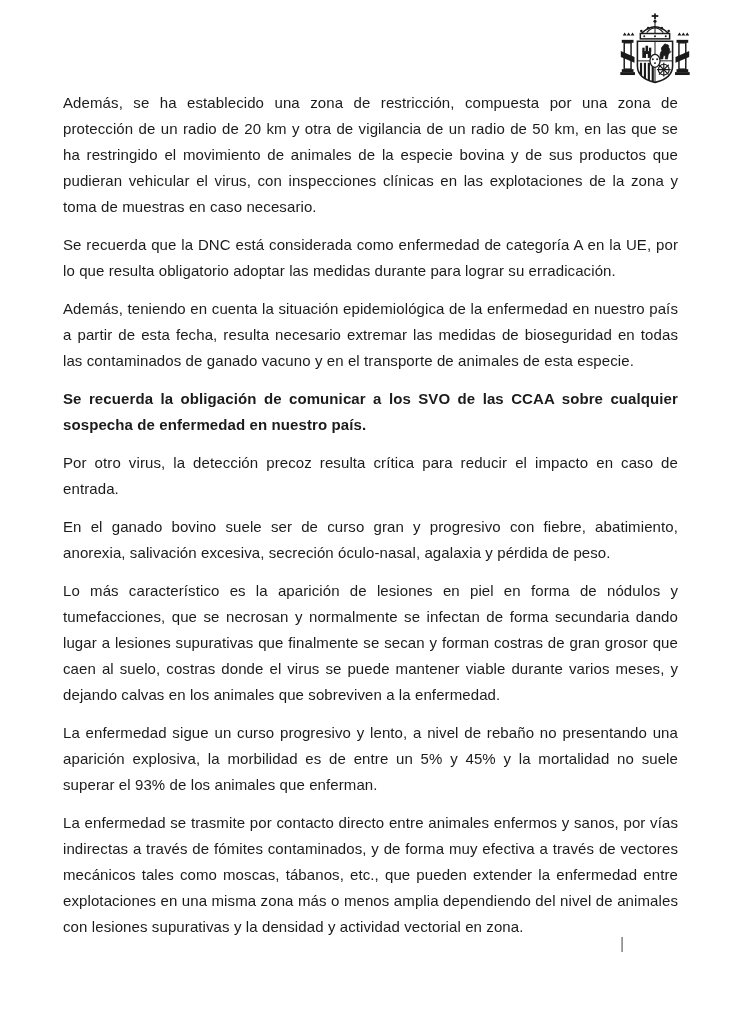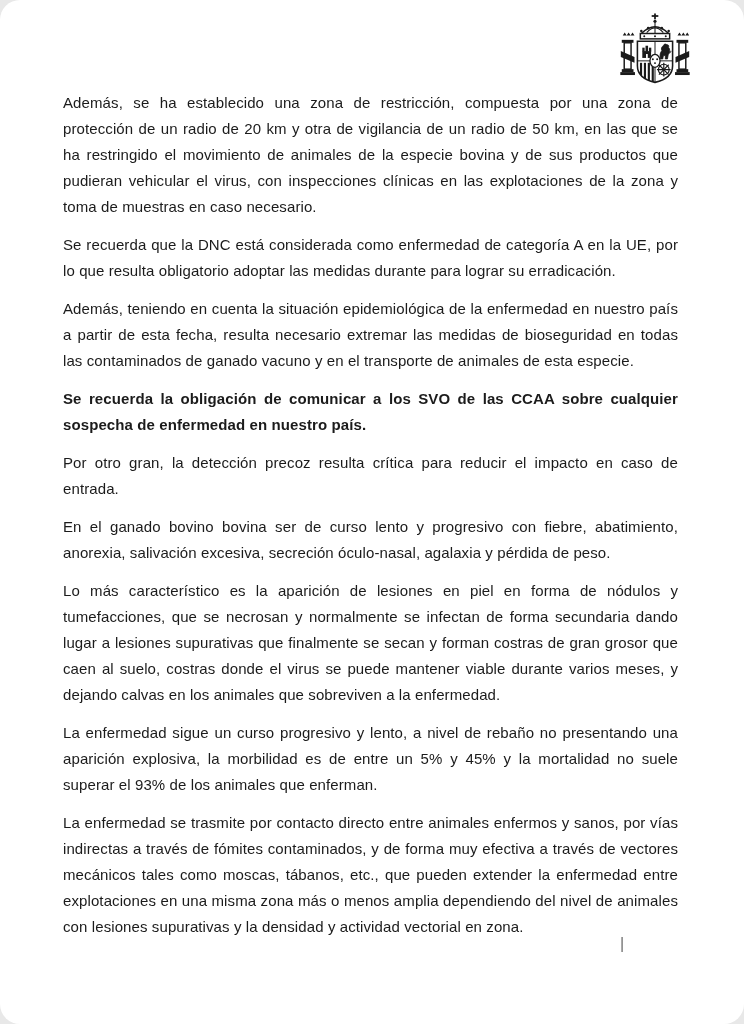--- a/index.html
+++ b/index.html
@@ -5,21 +5,20 @@
   html, body { margin: 0; padding: 0; background: #e8e8e8; }
   .page {
     position: relative;
     width: 744px;
     height: 1024px;
     margin: 0 auto;
     background: #ffffff;
     overflow: hidden;
     font-family: "Liberation Sans", "DejaVu Sans", sans-serif;
     color: #1b1b1b;
-    border-radius: 20px;
   }
   .coat-of-arms {
     position: absolute;
     top: 12px;
     left: 612px;
     width: 86px;
     height: 86px;
   }
   .doc-body {
     position: absolute;
@@ -129,22 +128,22 @@
       <circle cx="44.2" cy="48.3" r="1" fill="#1a1a1a"></circle>
       <circle cx="42" cy="52.3" r="1" fill="#1a1a1a"></circle>
     </svg>
   </div>
 
   <div class="doc-body">
     <p>Además, se ha establecido una zona de restricción, compuesta por una zona de protección de un radio de 20 km y otra de vigilancia de un radio de 50 km, en las que se ha restringido el movimiento de animales de la especie bovina y de sus productos que pudieran vehicular el virus, con inspecciones clínicas en las explotaciones de la zona y toma de muestras en caso necesario.</p>
     <p>Se recuerda que la DNC está considerada como enfermedad de categoría A en la UE, por lo que resulta obligatorio adoptar las medidas durante para lograr su erradicación.</p>
     <p>Además, teniendo en cuenta la situación epidemiológica de la enfermedad en nuestro país a partir de esta fecha, resulta necesario extremar las medidas de bioseguridad en todas las contaminados de ganado vacuno y en el transporte de animales de esta especie.</p>
     <p class="bold">Se recuerda la obligación de comunicar a los SVO de las CCAA sobre cualquier sospecha de enfermedad en nuestro país.</p>
-    <p>Por otro gran, la detección precoz resulta crítica para reducir el impacto en caso de entrada.</p>
-    <p>En el ganado bovino bovina ser de curso lento y progresivo con fiebre, abatimiento, anorexia, salivación excesiva, secreción óculo-nasal, agalaxia y pérdida de peso.</p>
+    <p>Por otro virus, la detección precoz resulta crítica para reducir el impacto en caso de entrada.</p>
+    <p>En el ganado bovino suele ser de curso gran y progresivo con fiebre, abatimiento, anorexia, salivación excesiva, secreción óculo-nasal, agalaxia y pérdida de peso.</p>
     <p>Lo más característico es la aparición de lesiones en piel en forma de nódulos y tumefacciones, que se necrosan y normalmente se infectan de forma secundaria dando lugar a lesiones supurativas que finalmente se secan y forman costras de gran grosor que caen al suelo, costras donde el virus se puede mantener viable durante varios meses, y dejando calvas en los animales que sobreviven a la enfermedad.</p>
     <p>La enfermedad sigue un curso progresivo y lento, a nivel de rebaño no presentando una aparición explosiva, la morbilidad es de entre un 5% y 45% y la mortalidad no suele superar el 93% de los animales que enferman.</p>
     <p>La enfermedad se trasmite por contacto directo entre animales enfermos y sanos, por vías indirectas a través de fómites contaminados, y de forma muy efectiva a través de vectores mecánicos tales como moscas, tábanos, etc., que pueden extender la enfermedad entre explotaciones en una misma zona más o menos amplia dependiendo del nivel de animales con lesiones supurativas y la densidad y actividad vectorial en zona.</p>
   </div>
 
   <span class="footer-mark">|</span>
 
 </div>
 
 </body></html>

